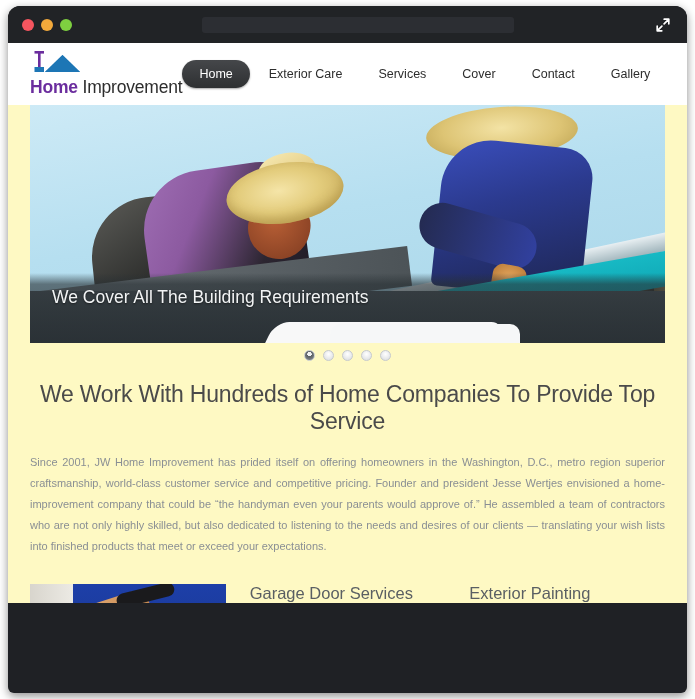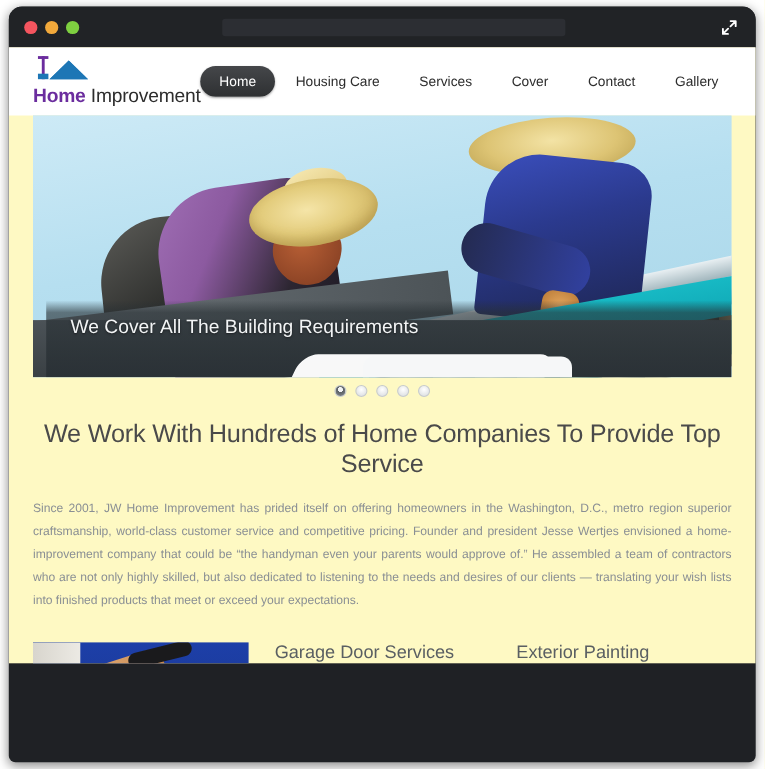--- a/index.html
+++ b/index.html
@@ -211,21 +211,21 @@
   }
   .dark-strip2 {
     position: absolute; left: 0; bottom: 34px;
     width: 60%; height: 40px;
     background: linear-gradient(100deg, #6e757a, #4c5357);
     transform: rotate(-7deg);
   }
 
   .hero-caption {
     position: absolute;
-    left: 12px; right: 0; bottom: 0;
+    left: 0; right: 0; bottom: 0;
     padding: 14px 22px 26px 22px;
     background: linear-gradient(180deg, rgba(40,48,52,0.0) 0%, rgba(40,48,52,0.62) 16%, rgba(38,45,50,0.78) 100%);
     color: #ffffff;
   }
   .hero-title {
     font-size: 17.5px;
     font-weight: 400;
     color: #f2f4f5;
     margin-bottom: 9px;
     text-shadow: 0 1px 2px rgba(0,0,0,0.5);
@@ -405,21 +405,21 @@
             <path d="M13 22 L30.5 5 L48 22 Z" fill="#1d76b5"></path>
           </svg>
         </div>
         <div class="logo-text" data-interactable="false">
           <span class="b" data-interactable="false">Home</span><span>&nbsp;</span><span class="t" data-interactable="false">Improvement</span>
         </div>
       </div>
 
       <nav class="main-nav" data-interactable="false">
         <a class="nav-item active" data-interactable="true">Home</a>
-        <a class="nav-item" data-interactable="true">Housing Care</a>
+        <a class="nav-item" data-interactable="true">Exterior Care</a>
         <a class="nav-item" data-interactable="true">Services</a>
         <a class="nav-item" data-interactable="true">Cover</a>
         <a class="nav-item" data-interactable="true">Contact</a>
         <a class="nav-item" data-interactable="true">Gallery</a>
       </nav>
     </div>
 
     <div class="hero" data-interactable="false">
       <div class="hero-img" data-interactable="false">
         <div class="sky"></div>

